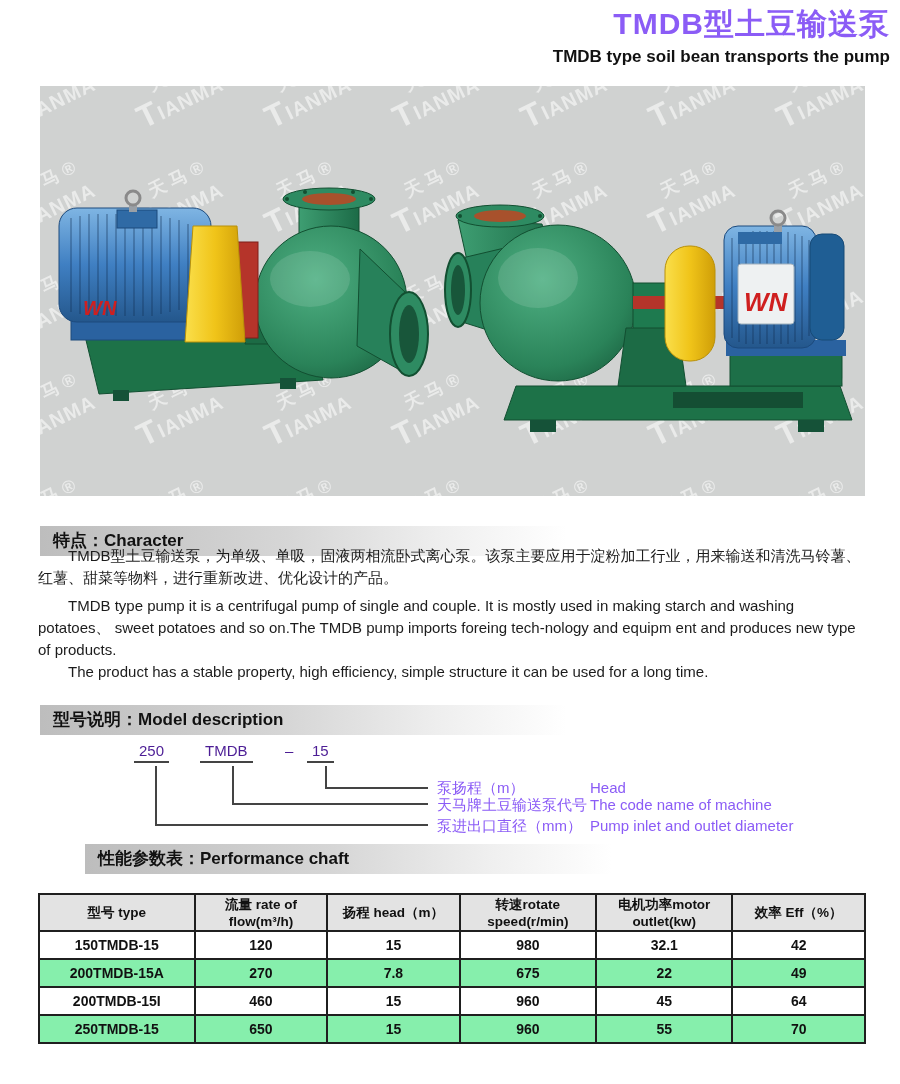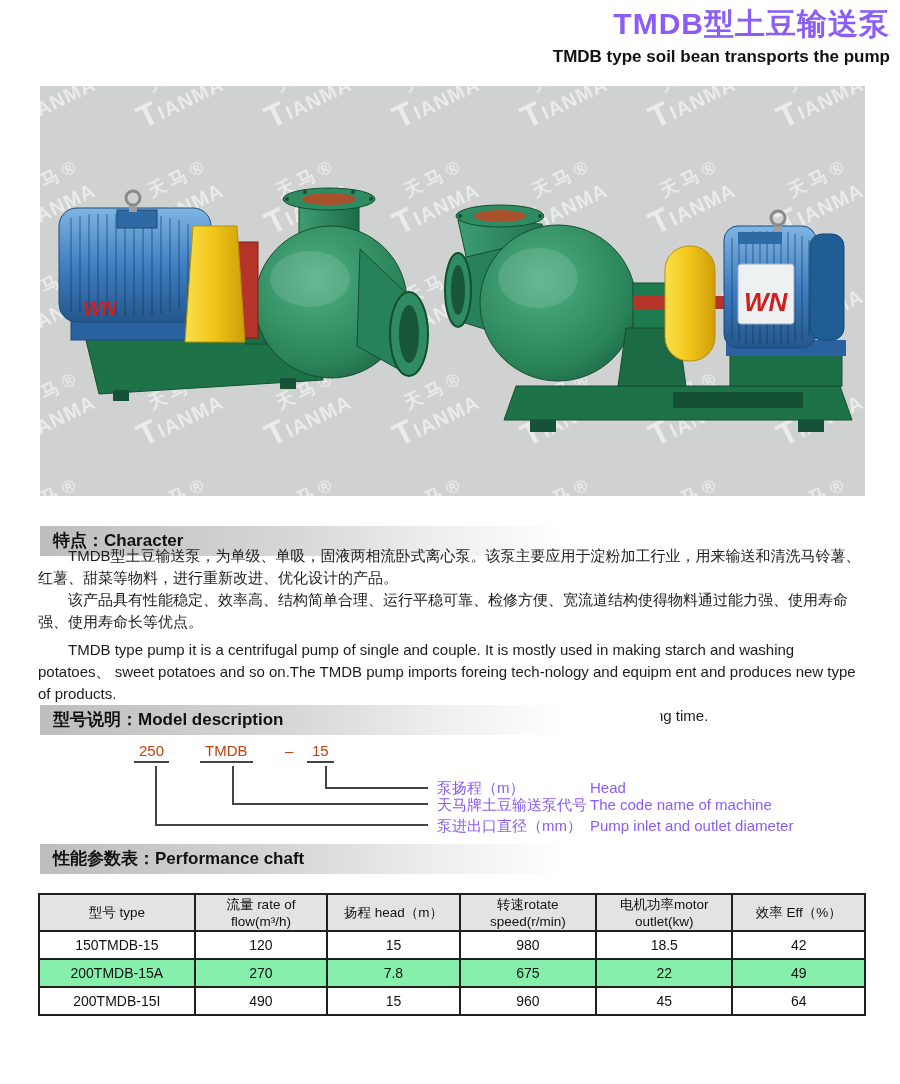--- a/index.html
+++ b/index.html
@@ -27,37 +27,37 @@
             background:linear-gradient(90deg,#bdbdbd 0%,#d6d6d6 40%,#efefef 65%,#ffffff 85%,#ffffff 100%);}
 
   
   .char-paras{position:absolute;left:38px;top:545px;width:832px;font-size:15px;
               line-height:22px;color:#1c1c1c;}
   .char-paras p{margin:0;text-indent:2em;}
   .char-paras p.gap{margin-top:6px;}
 
   
   .model-diagram{position:absolute;left:0;top:742px;width:900px;height:100px;}
-  .code{position:absolute;top:0;font-size:15px;color:#c2410c;border-bottom:2px solid #444;
+  .code{position:absolute;top:0;font-size:15px;color:#4c1d95;border-bottom:2px solid #444;
         padding:0 5px 2px;}
   .code-250{left:134px;}
   .code-tmdb{left:200px;}
   .code-dash{left:280px;border-bottom:none;}
   .code-15{left:307px;}
   .connector-lines{position:absolute;left:0;top:0;}
   .lg{position:absolute;left:0;width:900px;height:20px;font-size:15px;color:#8b5cf6;}
   .lg .zh{position:absolute;left:437px;}
   .lg .en{position:absolute;left:590px;}
   .lg-0{top:37px;} .lg-1{top:54px;} .lg-2{top:75px;}
 
   
   .perf-table{position:absolute;left:38px;top:893px;width:828px;border-collapse:collapse;
               table-layout:fixed;}
   .perf-table th,.perf-table td{border:2px solid #1f1f1f;text-align:center;height:24px;
-              padding:1px 4px;font-size:14px;color:#111;font-weight:normal;background:#fff;}
+              padding:1px 4px;font-size:14px;color:#111;font-weight:bold;background:#fff;}
   .perf-table th{font-size:13.5px;background:#e3e3e3;}
   .perf-table tr.alt td{background:#86efac;}
   .c0{width:19%;} .c1{width:16%;} .c2{width:16%;} .c3{width:16.5%;} .c4{width:16.5%;} .c5{width:16%;}
 </style>
 </head>
 <body>
 
 <div class="page">
 
   <div class="title-block">
@@ -307,21 +307,20 @@
       <rect x="300" y="66" width="56" height="60" rx="3" fill="#eef1f2" stroke="#9fb0bd"></rect>
       <rect x="336" y="26" width="8" height="8" fill="#9aa0a6"></rect>
       <circle cx="340" cy="20" r="7" fill="none" stroke="#8a8a8a" stroke-width="3"></circle>
       <text x="306" y="113" font-size="26" font-weight="bold" font-style="italic" fill="#cf1f1f">WN</text>
     </svg>
   </div>
 
   <div class="sec-head" style="top:526px;">特点：Character</div>
   <div class="char-paras">
     <p>TMDB型土豆输送泵，为单级、单吸，固液两相流卧式离心泵。该泵主要应用于淀粉加工行业，用来输送和清洗马铃薯、红薯、甜菜等物料，进行重新改进、优化设计的产品。</p>
-    <p>该产品具有性能稳定、效率高、结构简单合理、运行平稳可靠、检修方便、宽流道结构使得物料通过能力强、使用寿命强、使用寿命长等优点。</p>
     <p class="gap">TMDB type pump it is a centrifugal pump of single and couple. It is mostly used in making starch and washing potatoes、 sweet potatoes and so on.The TMDB pump imports foreing tech-nology and equipm ent and produces new type of products.</p>
     <p>The product has a stable property, high efficiency, simple structure it can be used for a long time.</p>
   </div>
 
   <div class="sec-head" style="top:705px;">型号说明：Model description</div>
 
   <div class="model-diagram">
     <span class="code code-250">250</span>
     <span class="code code-tmdb">TMDB</span>
     <span class="code code-dash">–</span>
@@ -338,54 +337,62 @@
     <div class="lg lg-1">
       <span class="zh">天马牌土豆输送泵代号</span>
       <span class="en">The code name of machine</span>
     </div>
     <div class="lg lg-2">
       <span class="zh">泵进出口直径（mm）</span>
       <span class="en">Pump inlet and outlet diameter</span>
     </div>
   </div>
 
-  <div class="sec-head" style="top:844px;">性能参数表：Performance chaft</div>
+  <div class="sec-head" style="top:844px;margin-left:45px;">性能参数表：Performance chaft</div>
 
   <table class="perf-table">
     <thead>
       <tr>
         <th class="c0">型号 type</th>
         <th class="c1">流量 rate of flow(m³/h)</th>
         <th class="c2">扬程 head（m）</th>
         <th class="c3">转速rotate speed(r/min)</th>
         <th class="c4">电机功率motor outlet(kw)</th>
         <th class="c5">效率 Eff（%）</th>
       </tr>
     </thead>
     <tbody>
       <tr>
         <td>150TMDB-15</td>
         <td>120</td>
         <td>15</td>
         <td>980</td>
-        <td>18.5</td>
+        <td>32.1</td>
         <td>42</td>
       </tr>
       <tr class="alt">
         <td>200TMDB-15A</td>
         <td>270</td>
         <td>7.8</td>
         <td>675</td>
         <td>22</td>
         <td>49</td>
       </tr>
       <tr>
         <td>200TMDB-15I</td>
-        <td>490</td>
+        <td>460</td>
         <td>15</td>
         <td>960</td>
         <td>45</td>
         <td>64</td>
       </tr>
+      <tr class="alt">
+        <td>250TMDB-15</td>
+        <td>650</td>
+        <td>15</td>
+        <td>960</td>
+        <td>55</td>
+        <td>70</td>
+      </tr>
     </tbody>
   </table>
 
 </div>
 
 </body></html>

